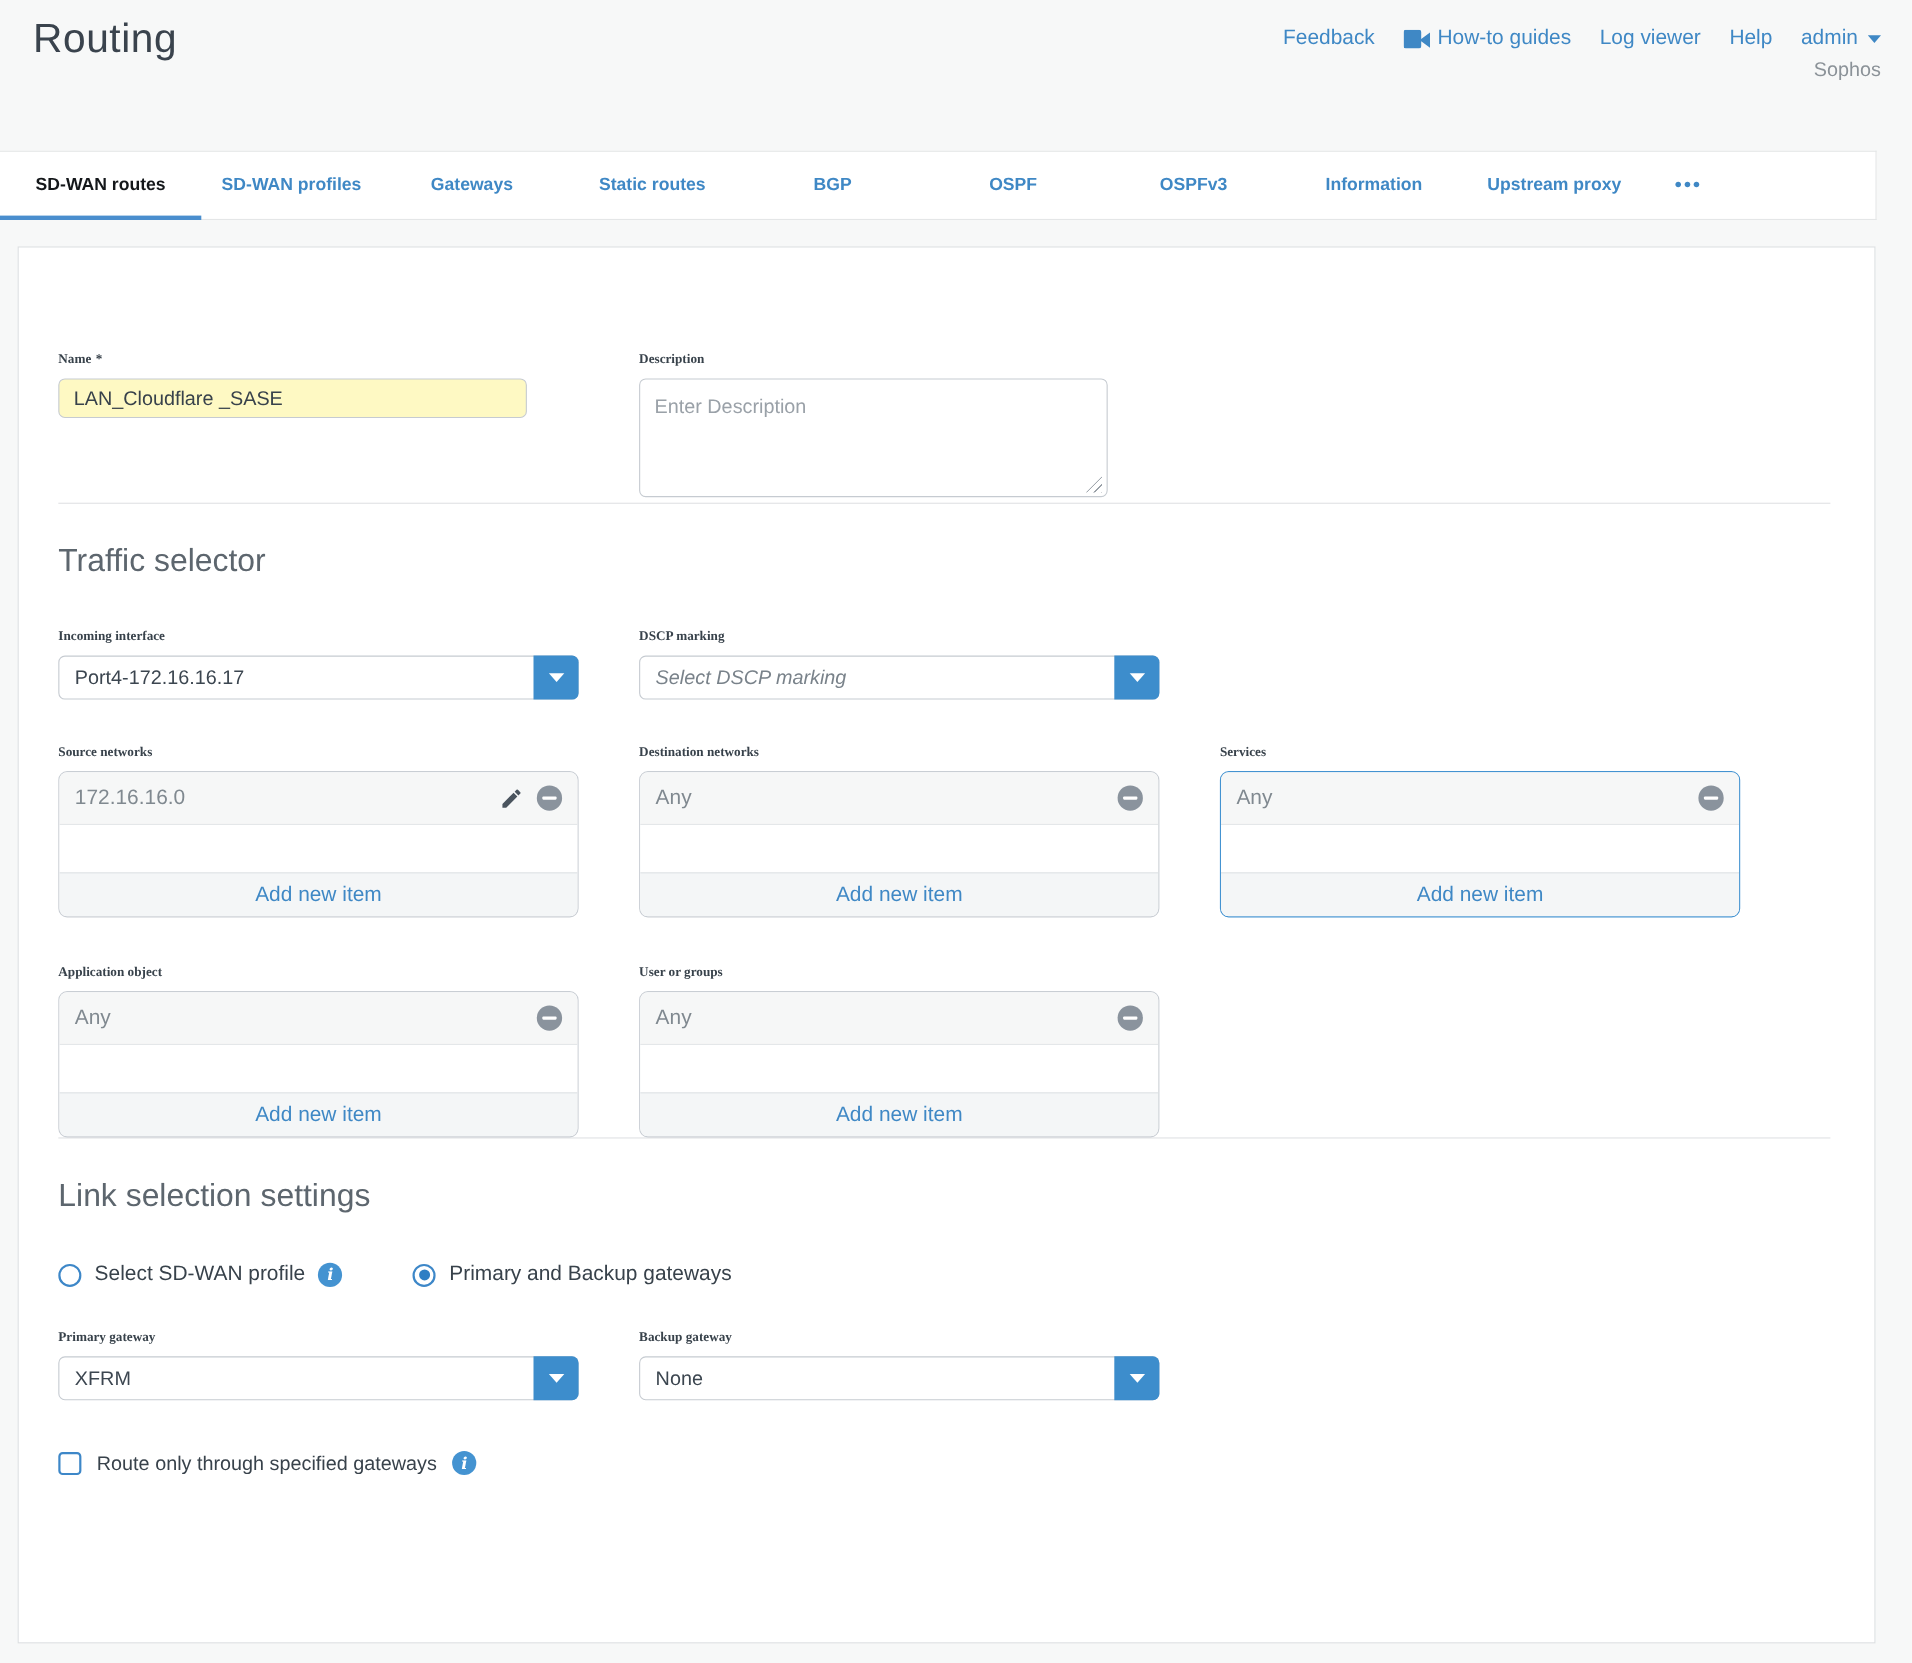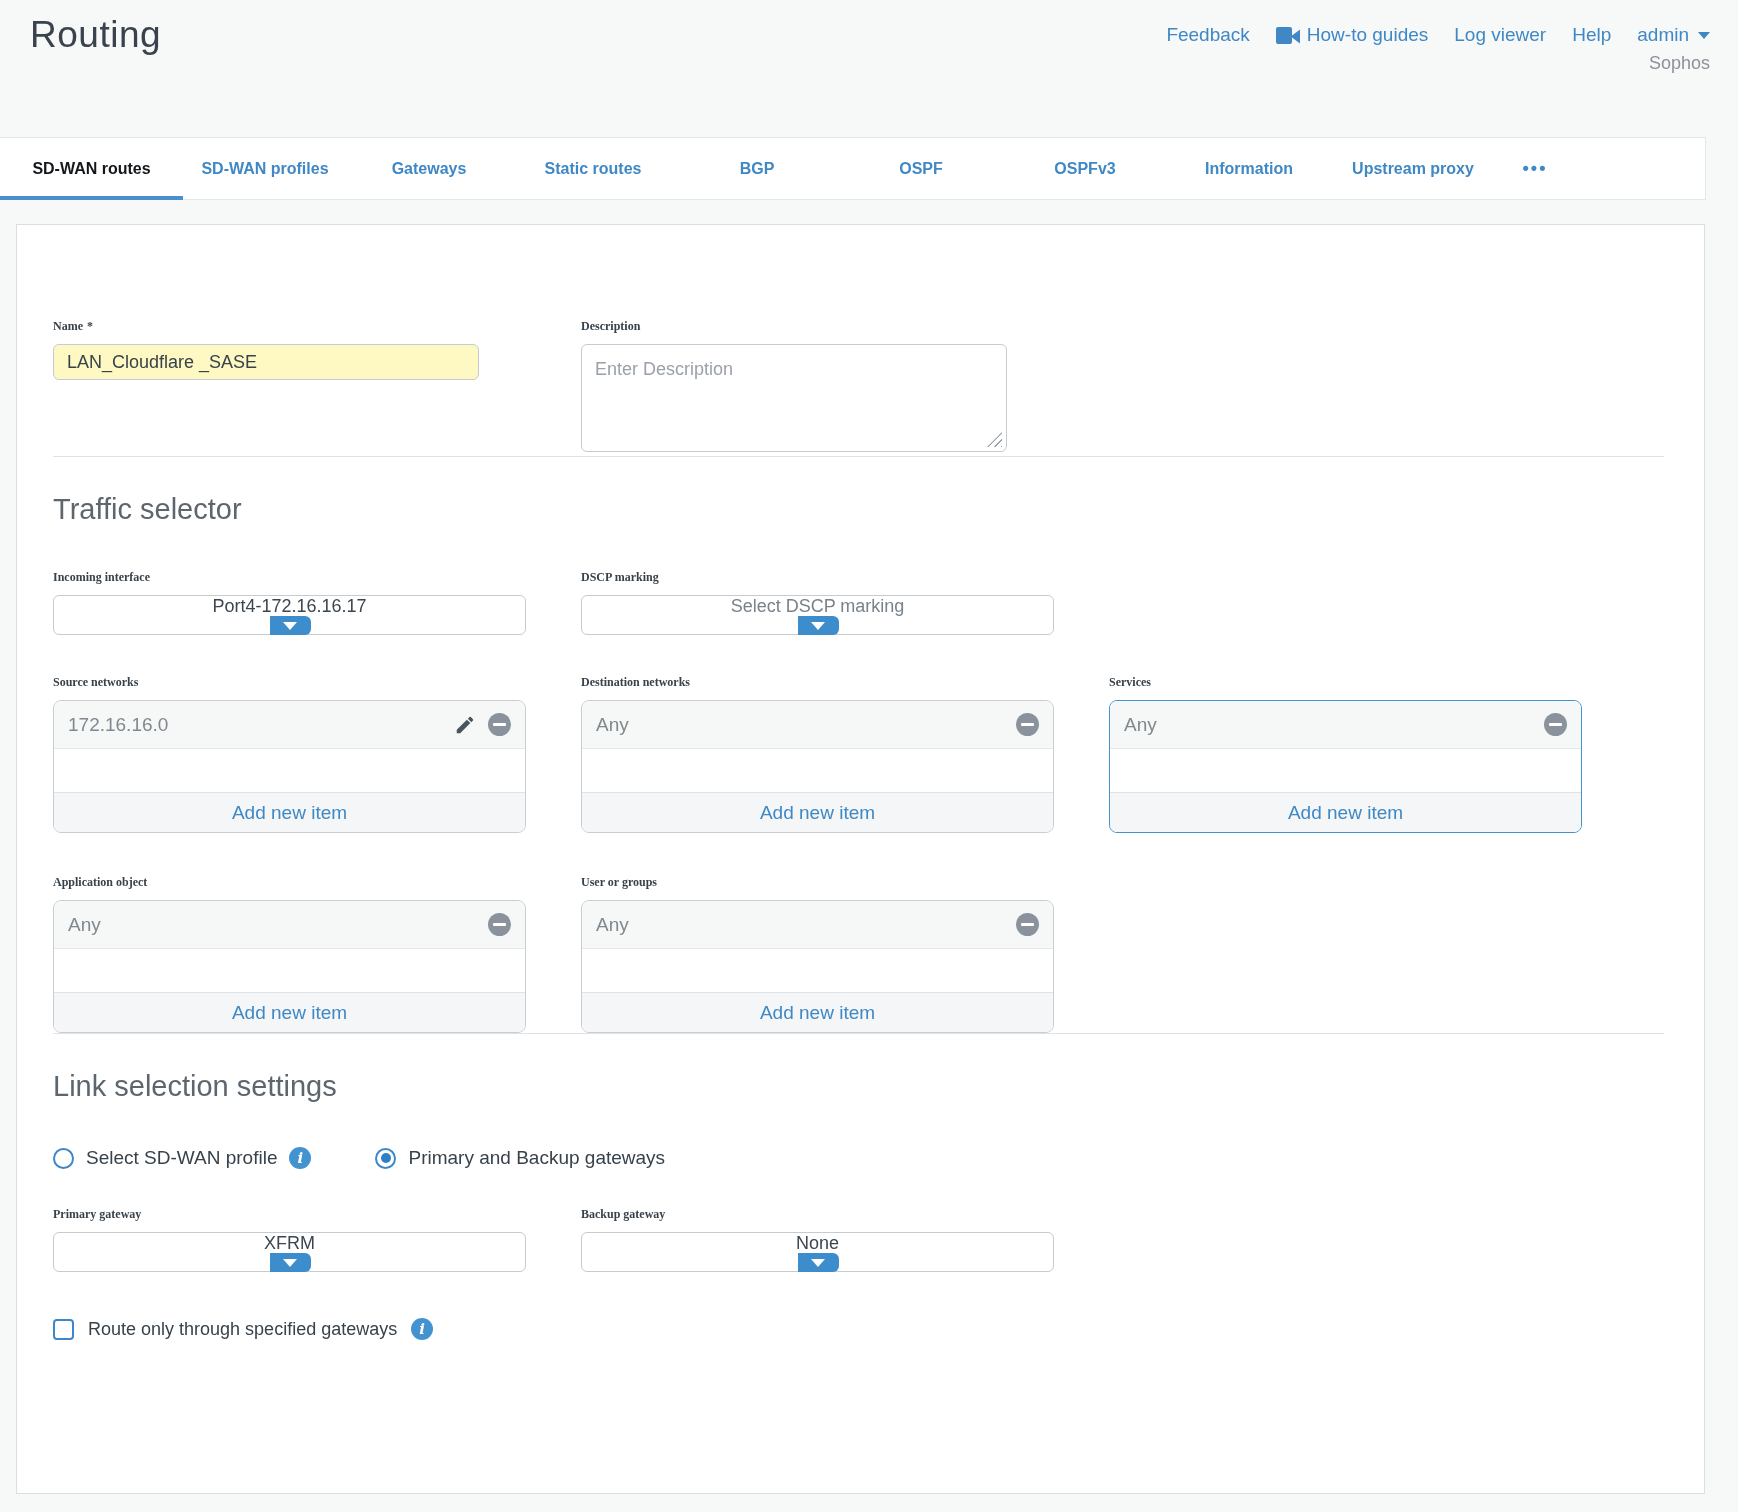--- a/index.html
+++ b/index.html
@@ -51,23 +51,23 @@
   }
   textarea.desc::placeholder { color:#9aa1a8; }
   .grip { position:absolute; right:5px; bottom:9px; width:15px; height:15px;
     background:repeating-linear-gradient(135deg,#9aa1a8 0 1.5px,transparent 1.5px 5px);
     clip-path:polygon(100% 0,100% 100%,0 100%); }
 
   hr.divider { border:none; border-top:1px solid #e0e2e4; margin:0; }
   .section-h { font-size:29px; font-weight:400; color:#5d666e; }
 
   .select { width:473px; height:40px; border:1px solid #c6cbd1; border-radius:6px;
-    background:#fff; display:flex; align-items:center; position:relative; cursor:pointer;flex-direction:column; }
+    background:#fff; display:flex; align-items:center; position:relative; cursor:pointer; }
   .select-value { flex:1; padding:0 14px; font-size:18px; color:#3c4650; }
-  .select-value.placeholder { color:#79828a; }
+  .select-value.placeholder { color:#79828a;font-style:italic; }
   .select-btn { width:41px; height:40px; margin:-1px -1px -1px 0; background:#3d8dcc;
     border-radius:0 6px 6px 0; display:flex; align-items:center; justify-content:center; }
   .select-btn .tri { width:0; height:0; border-left:7px solid transparent; border-right:7px solid transparent; border-top:8px solid #fff; }
 
   .item-box { width:473px; border:1px solid #c9ced4; border-radius:8px; overflow:hidden; background:#fff; }
   .item-box.focused { border-color:#4493d1; }
   .item-row { height:48px; background:#f6f7f7; border-bottom:1px solid #e4e7e9;
     display:flex; align-items:center; padding:0 14px; }
   .item-text { flex:1; font-size:19px; color:#808990; }
   .item-spacer { height:43px; background:#fff; }

